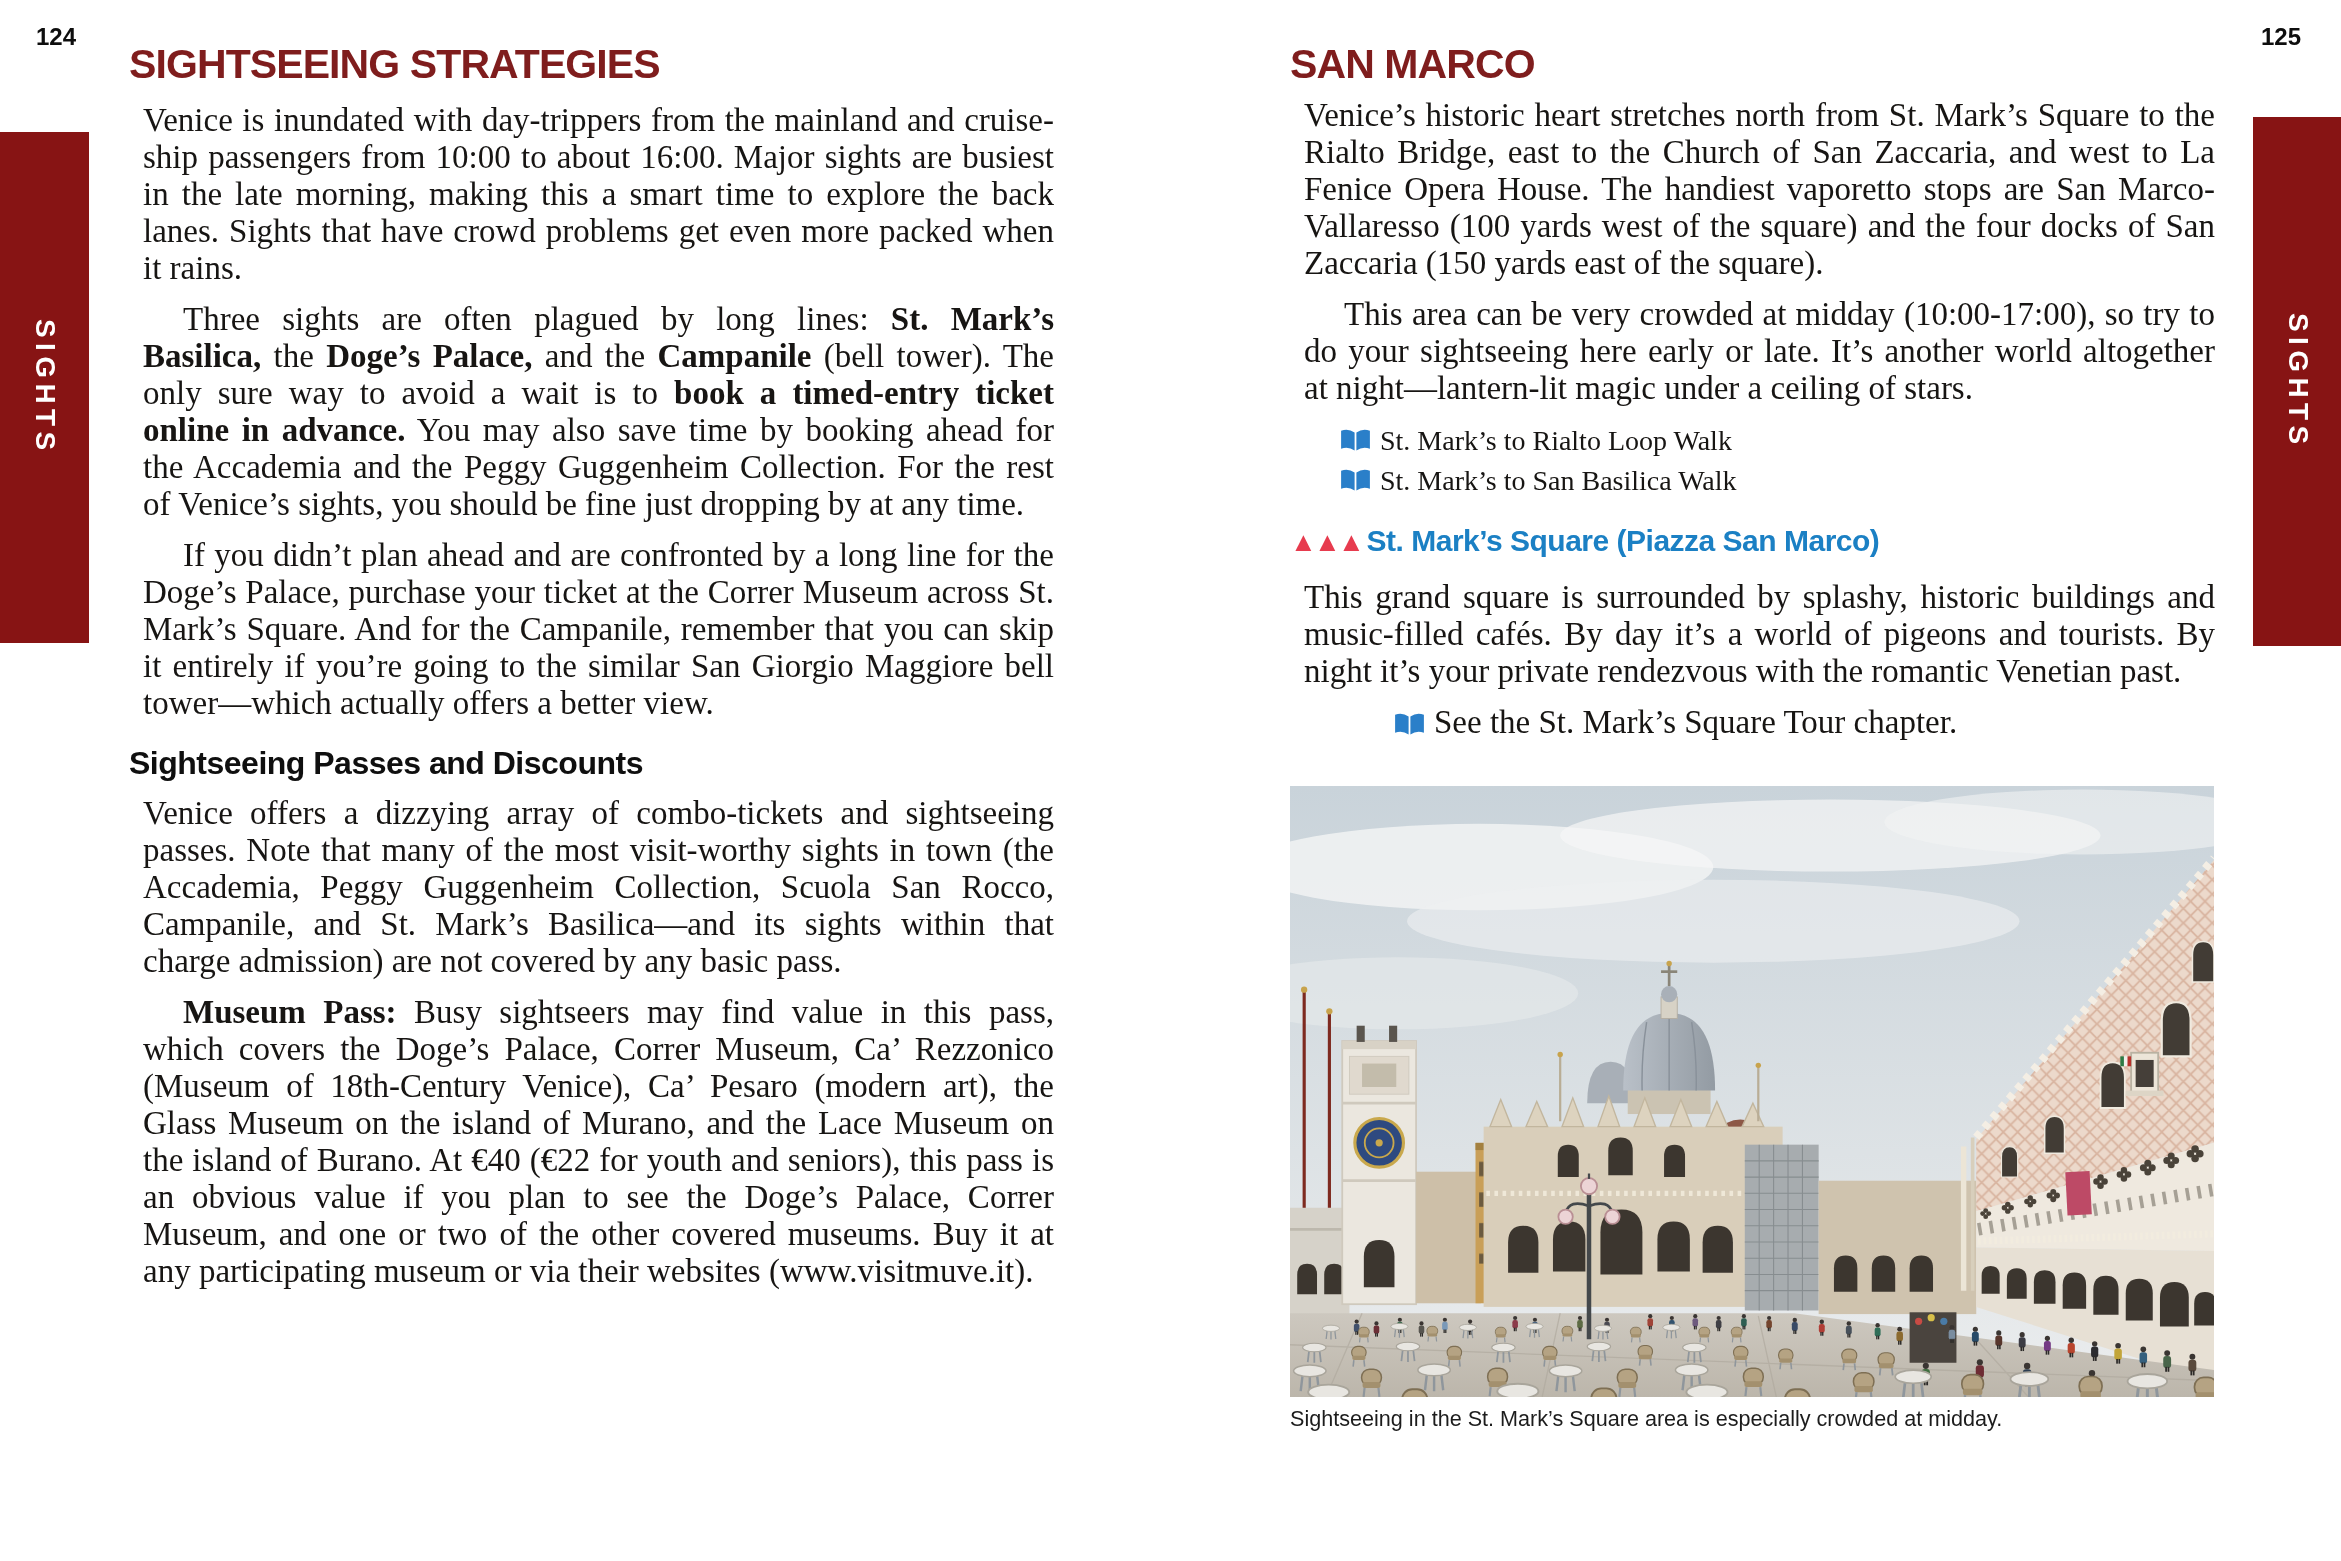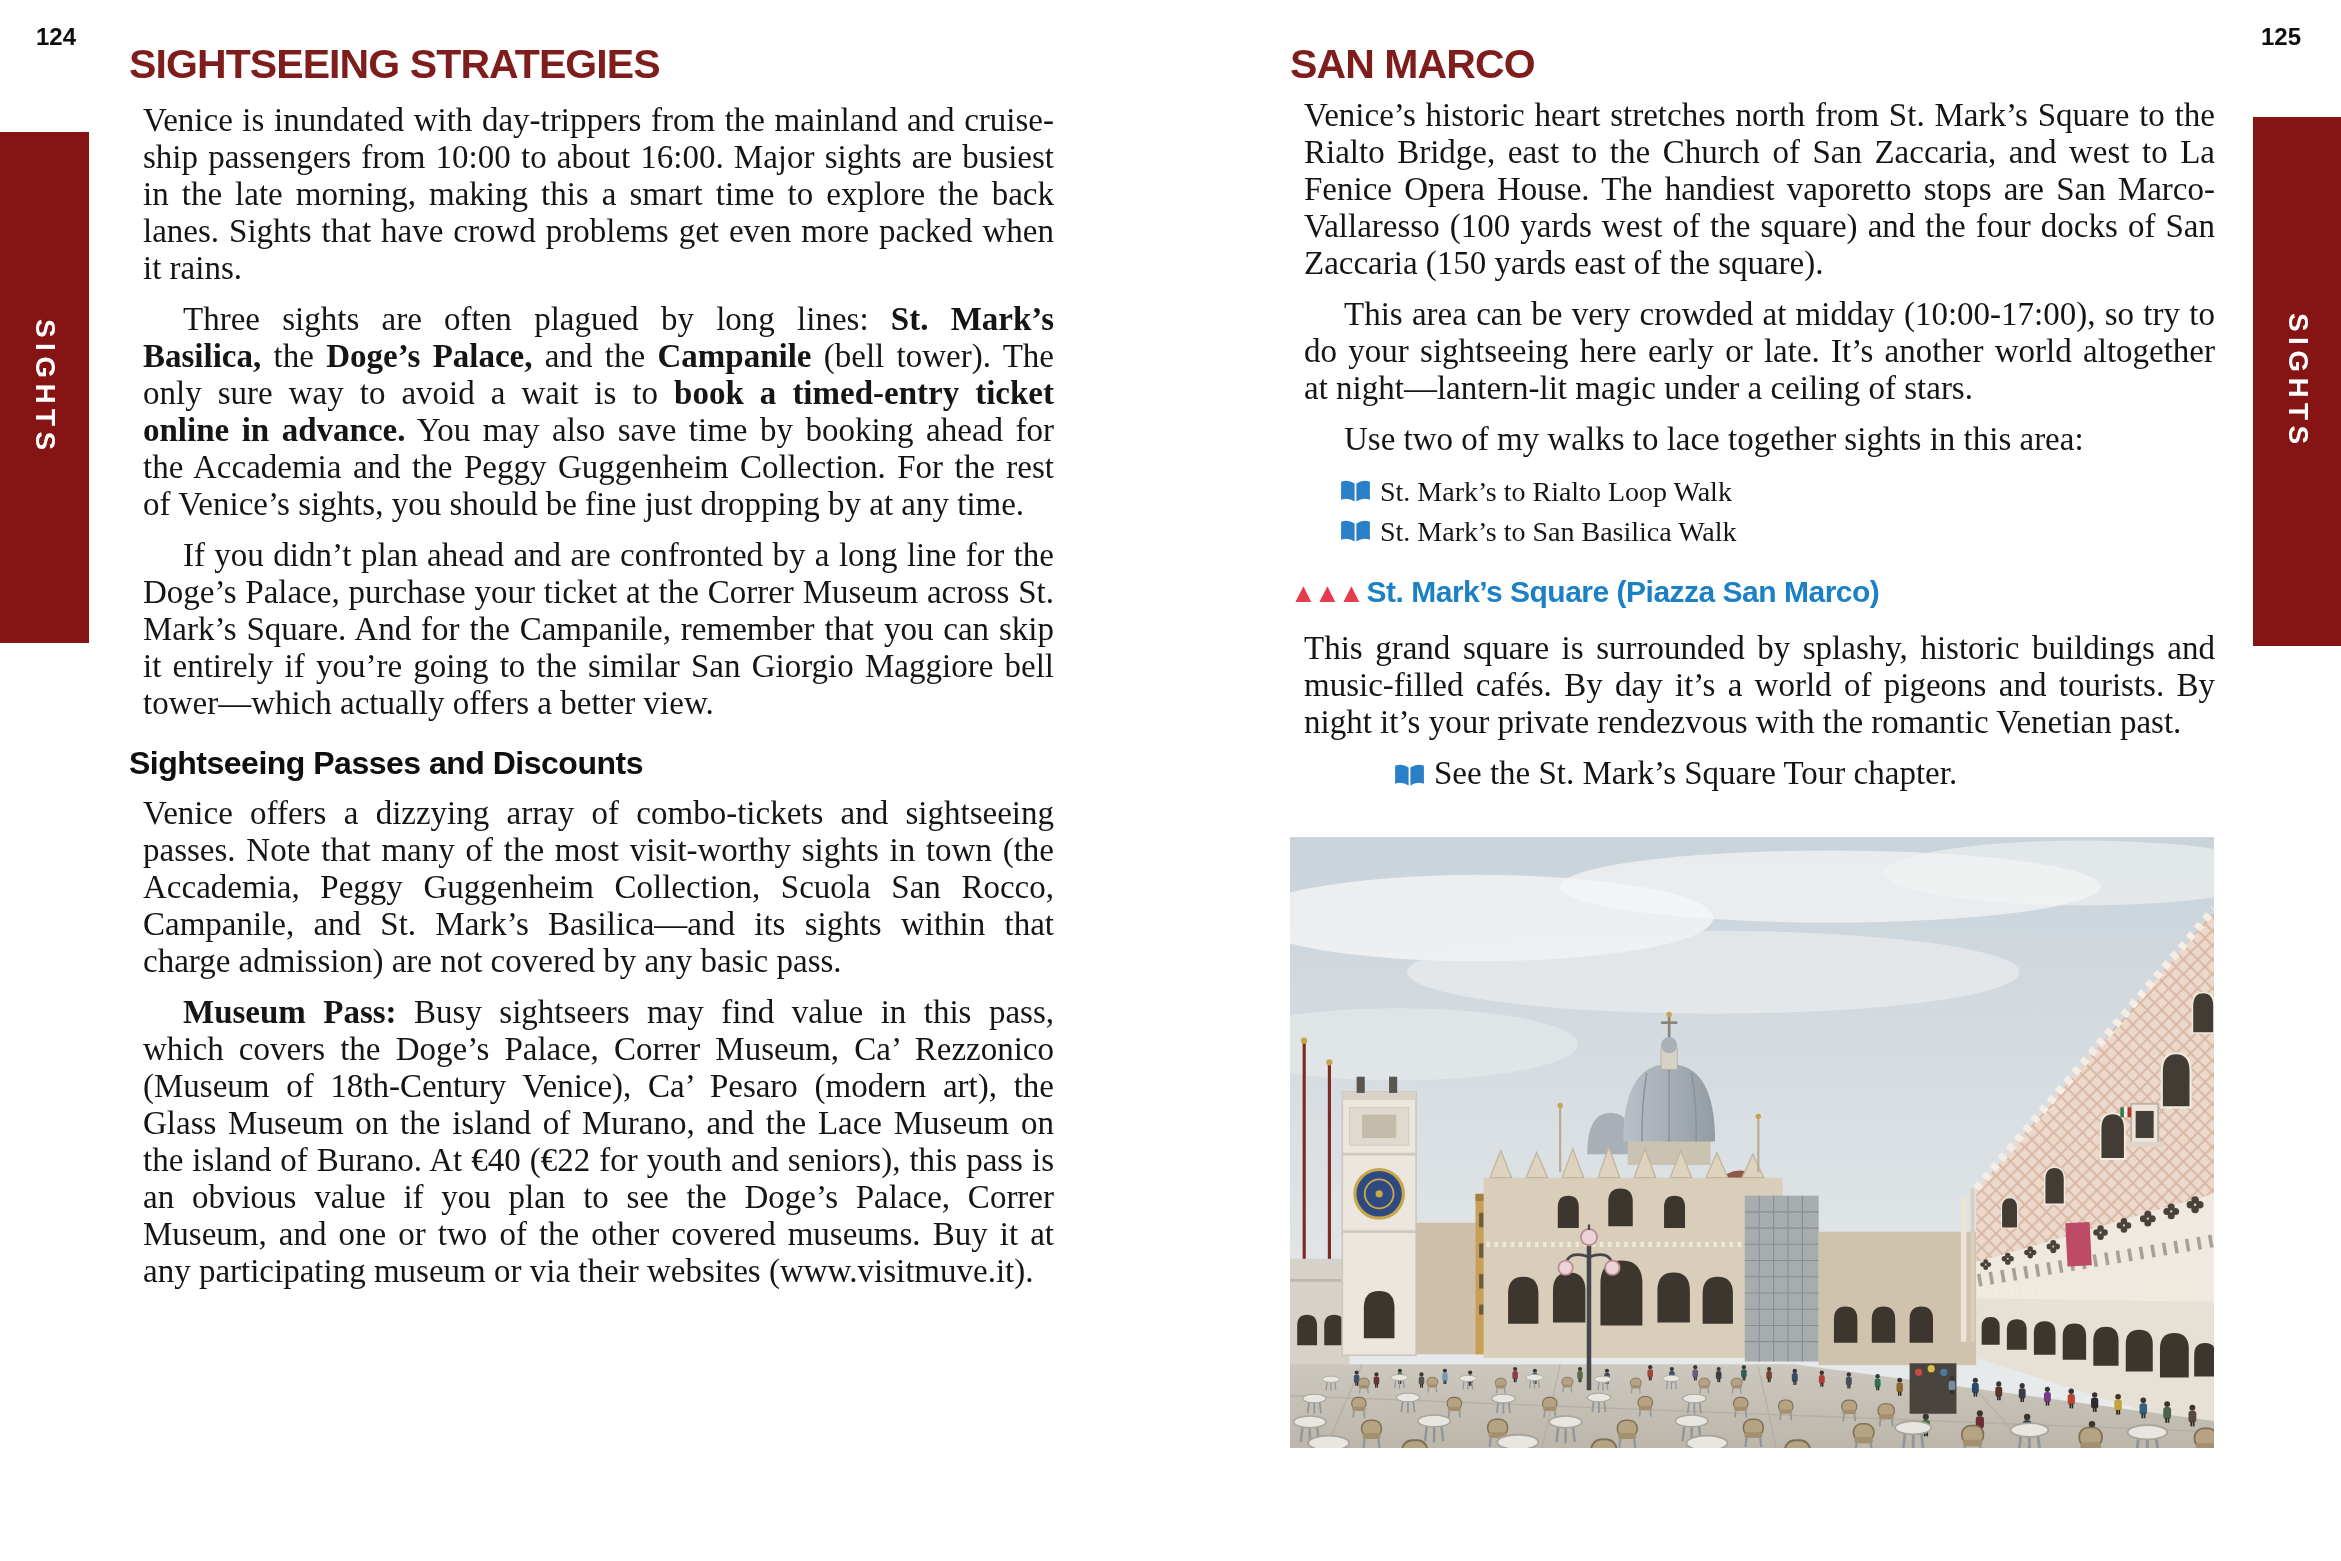--- a/index.html
+++ b/index.html
@@ -51,21 +51,20 @@
 
   <h2 class="sec sec2">Sightseeing Passes and Discounts</h2>
   <p class="body">Venice offers a dizzying array of combo-tickets and sightseeing passes. Note that many of the most visit-worthy sights in town (the Accademia, Peggy Guggenheim Collection, Scuola San Rocco, Campanile, and St. Mark’s Basilica—and its sights within that charge admission) are not covered by any basic pass.</p>
   <p class="body ind"><span class="b">Museum Pass:</span><span> Busy sightseers may find value in this pass, which covers the Doge’s Palace, Correr Museum, Ca’ Rezzonico (Museum of 18th-Century Venice), Ca’ Pesaro (modern art), the Glass Museum on the island of Murano, and the Lace Museum on the island of Burano. At €40 (€22 for youth and seniors), this pass is an obvious value if you plan to see the Doge’s Palace, Correr Museum, and one or two of the other covered museums. Buy it at any participating museum or via their websites (www.visitmuve.it).</span></p>
 </div>
 
 <div class="col" id="col-right">
   <h1 class="title">SAN MARCO</h1>
   <p class="body first">Venice’s historic heart stretches north from St. Mark’s Square to the Rialto Bridge, east to the Church of San Zaccaria, and west to La Fenice Opera House. The handiest vaporetto stops are San Marco-Vallaresso (100 yards west of the square) and the four docks of San Zaccaria (150 yards east of the square).</p>
   <p class="body ind">This area can be very crowded at midday (10:00-17:00), so try to do your sightseeing here early or late. It’s another world altogether at night—lantern-lit magic under a ceiling of stars.</p>
-  <p class="body ind">Use two of my walks to lace together sights in this area:</p>
 
   <p class="walk"><svg width="31" height="23.4" viewBox="0 0 34 26">
         <path d="M1 2 Q9 -1 16 4 L16 24 Q9 19 1 22 Z" fill="#2a7fc9"></path>
         <path d="M33 2 Q25 -1 18 4 L18 24 Q25 19 33 22 Z" fill="#2a7fc9"></path>
       </svg><span>St. Mark’s to Rialto Loop Walk</span></p>
   <p class="walk"><svg width="31" height="23.4" viewBox="0 0 34 26">
         <path d="M1 2 Q9 -1 16 4 L16 24 Q9 19 1 22 Z" fill="#2a7fc9"></path>
         <path d="M33 2 Q25 -1 18 4 L18 24 Q25 19 33 22 Z" fill="#2a7fc9"></path>
       </svg><span>St. Mark’s to San Basilica Walk</span></p>
 
@@ -367,14 +366,15 @@
       <use href="#chair" x="742" y="652" width="32" height="36"></use>
         <use href="#table" x="800" y="650" width="42" height="37"></use>
       <use href="#chair" x="872" y="654" width="34" height="38"></use>
         <use href="#table" x="930" y="652" width="44" height="39"></use>
       <use href="#chair" x="1000" y="655" width="34" height="38"></use>
       <use href="#chair" x="650" y="628" width="24" height="27"></use>
         <use href="#chair" x="610" y="624" width="22" height="25"></use>
     </g>
   </svg>
 
+  <p class="caption">Sightseeing in the St. Mark’s Square area is especially crowded at midday.</p>
 </div>
 
 
 </body></html>

